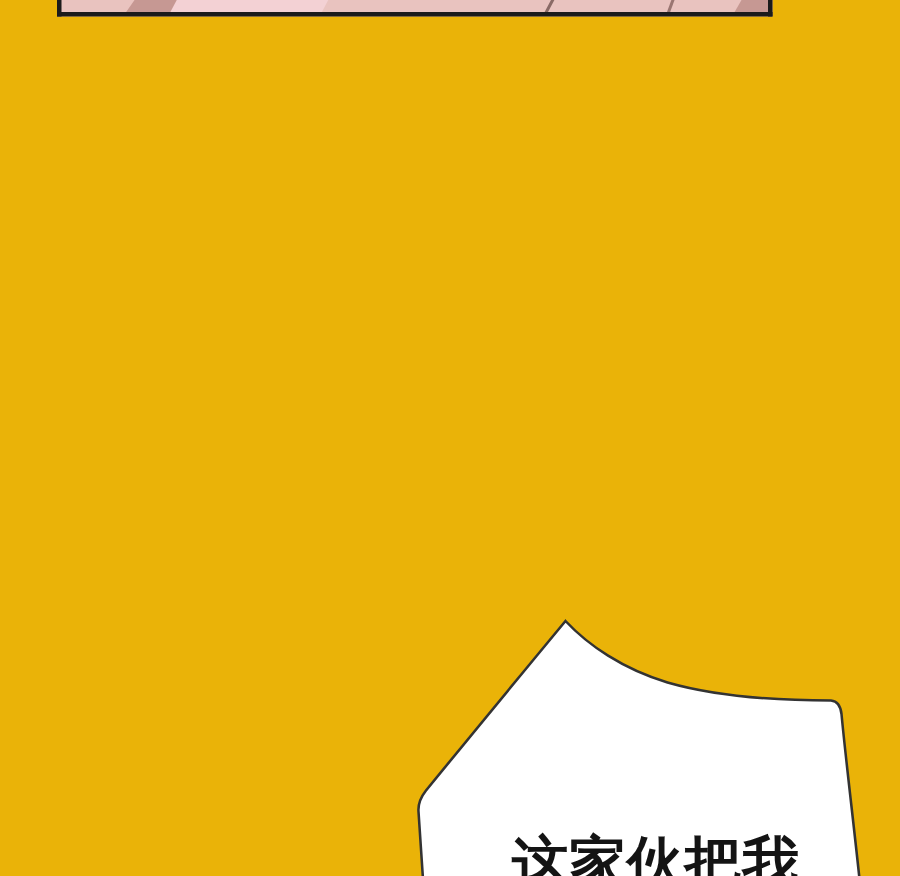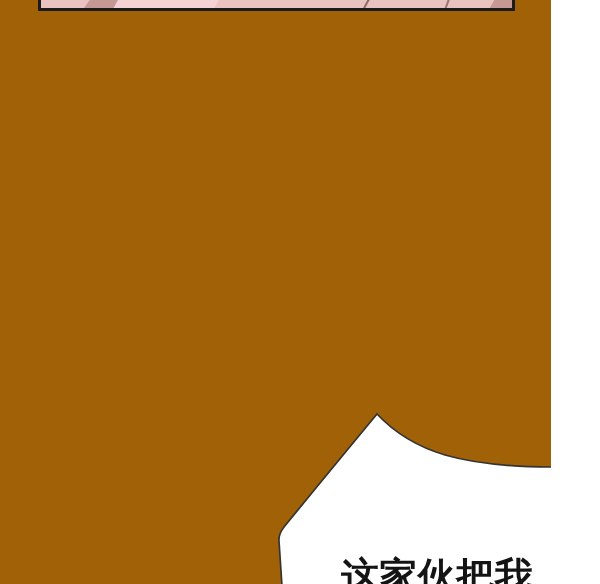--- a/index.html
+++ b/index.html
@@ -3,23 +3,23 @@
 <meta charset="utf-8">
 <style>
   html, body {
     margin: 0;
     padding: 0;
     background: #ffffff;
     font-family: "Liberation Sans", sans-serif;
   }
   #stage {
     position: relative;
-    width: 551px;
+    width: 600px;
     height: 584px;
-    background: #a16207;
+    background: #eab308;
     overflow: hidden;
   }
 
   
   .panel-sliver {
     position: absolute;
     left: 38px;
     top: -9px;
     width: 471px;          
     height: 17px;

